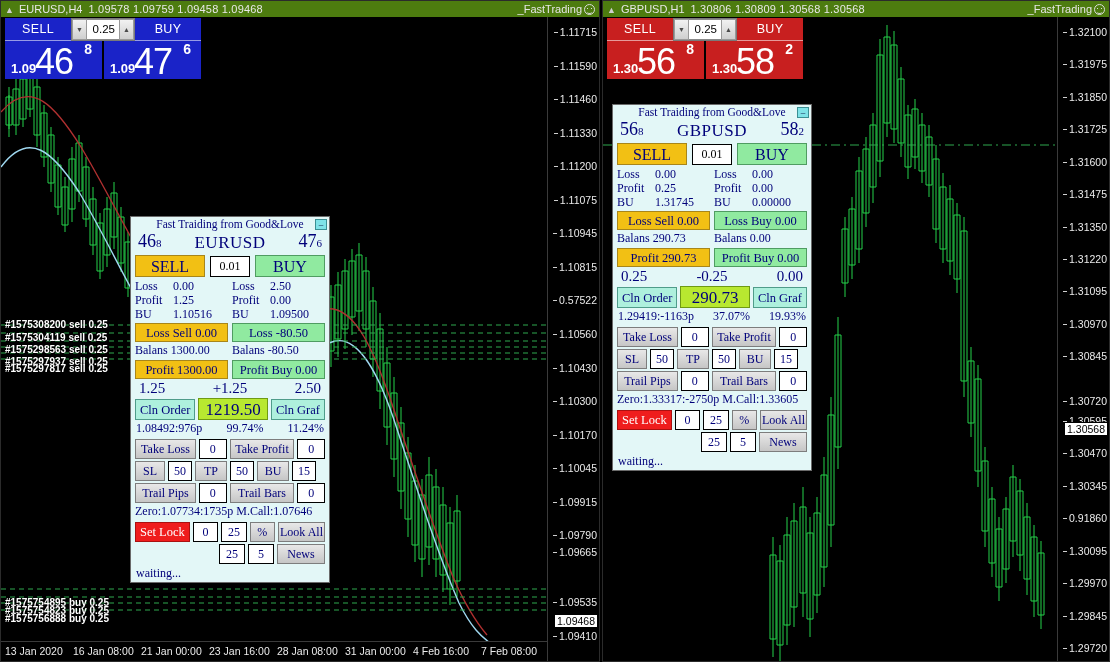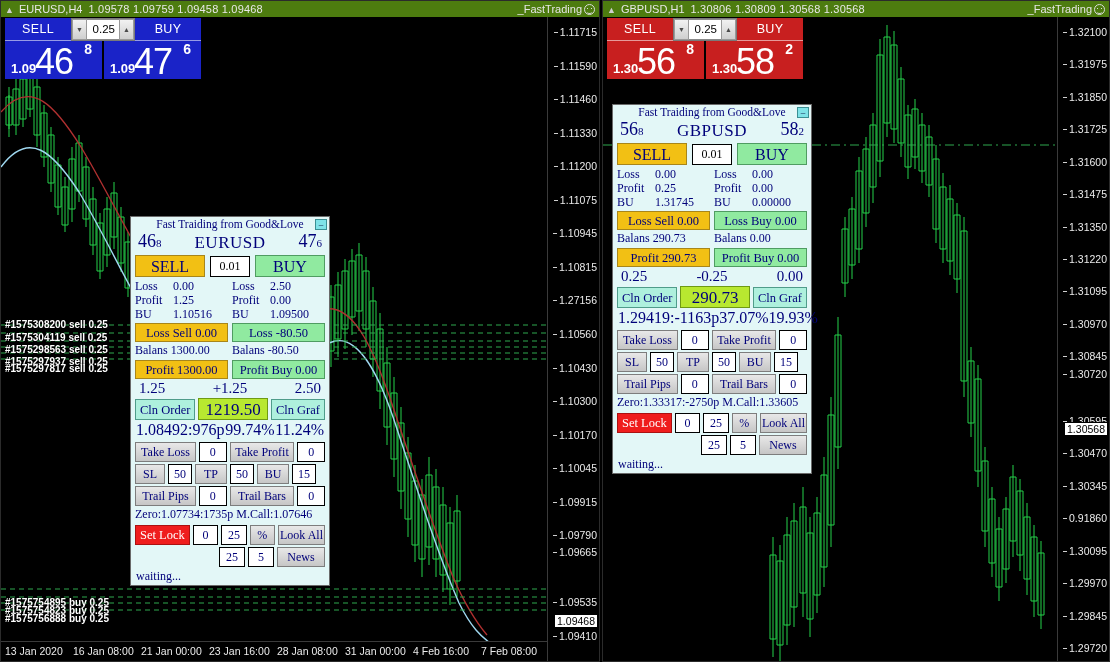--- a/index.html
+++ b/index.html
@@ -209,21 +209,21 @@
     background: #aef0dd; border: 1px solid #4f9c8a;
     font-size: 12.5px; height: 21px; line-height: 20px; padding: 0 4px;
     text-align: center;
   }
   .ft-total {
     flex: 1; background: #b8e830; border: 1px solid #6f9a14;
     font-size: 17px; height: 22px; line-height: 21px; text-align: center;
   }
   .ft-stats {
     display: flex; justify-content: space-between;
-    padding: 1px 5px 0 5px; font-size: 16px;
+    padding: 1px 5px 0 5px; font-size: 12px;
   }
 
   .ft-grid { padding: 1px 4px 0 4px; }
   .ft-grow { display: flex; align-items: center; gap: 3px; margin-top: 2px; }
   .btn3d {
     background: linear-gradient(#e8e8e8,#c6c6c6);
     border: 1px solid #7d7d7d; color: #00007a;
     font-size: 12px; height: 20px; line-height: 18px; text-align: center;
     font-family: "Liberation Serif", serif;
   }
@@ -442,21 +442,21 @@
 
     <div class="pscale" id="pscale-left" style="right:0;">
         <div class="tick" style="top: 25px;">1.11715</div>
         <div class="tick" style="top: 58.5556px;">1.11590</div>
         <div class="tick" style="top: 92.1111px;">1.11460</div>
         <div class="tick" style="top: 125.667px;">1.11330</div>
         <div class="tick" style="top: 159.222px;">1.11200</div>
         <div class="tick" style="top: 192.778px;">1.11075</div>
         <div class="tick" style="top: 226.333px;">1.10945</div>
         <div class="tick" style="top: 259.889px;">1.10815</div>
-        <div class="tick" style="top: 293.444px;">1.27156</div>
+        <div class="tick" style="top: 293.444px;">0.57522</div>
         <div class="tick" style="top: 327px;">1.10560</div>
         <div class="tick" style="top: 360.556px;">1.10430</div>
         <div class="tick" style="top: 394.111px;">1.10300</div>
         <div class="tick" style="top: 427.667px;">1.10170</div>
         <div class="tick" style="top: 461.222px;">1.10045</div>
         <div class="tick" style="top: 494.778px;">1.09915</div>
         <div class="tick" style="top: 528.333px;">1.09790</div>
         <div class="tick" style="top: 545px;">1.09665</div>
         <div class="tick" style="top: 595.444px;">1.09535</div>
         <div class="tick" style="top: 629px;">1.09410</div>
@@ -602,21 +602,21 @@
         <div class="tick" style="top: 57.4211px;">1.31975</div>
         <div class="tick" style="top: 89.8421px;">1.31850</div>
         <div class="tick" style="top: 122.263px;">1.31725</div>
         <div class="tick" style="top: 154.684px;">1.31600</div>
         <div class="tick" style="top: 187.105px;">1.31475</div>
         <div class="tick" style="top: 219.526px;">1.31350</div>
         <div class="tick" style="top: 251.947px;">1.31220</div>
         <div class="tick" style="top: 284.368px;">1.31095</div>
         <div class="tick" style="top: 316.789px;">1.30970</div>
         <div class="tick" style="top: 349.211px;">1.30845</div>
-        <div class="tick" style="top: 367px; text-align: center;">1.30720</div>
+        <div class="tick" style="top: 394px; text-align: center;">1.30720</div>
         <div class="tick" style="top: 414.053px;">1.30595</div>
         <div class="tick" style="top: 446.474px;">1.30470</div>
         <div class="tick" style="top: 478.895px;">1.30345</div>
         <div class="tick" style="top: 511.316px;">0.91860</div>
         <div class="tick" style="top: 543.737px;">1.30095</div>
         <div class="tick" style="top: 576.158px;">1.29970</div>
         <div class="tick" style="top: 608.579px;">1.29845</div>
         <div class="tick" style="top: 641px;">1.29720</div>
         <div class="tick cur" style="top: 421.056px;">1.30568</div>
       </div>

